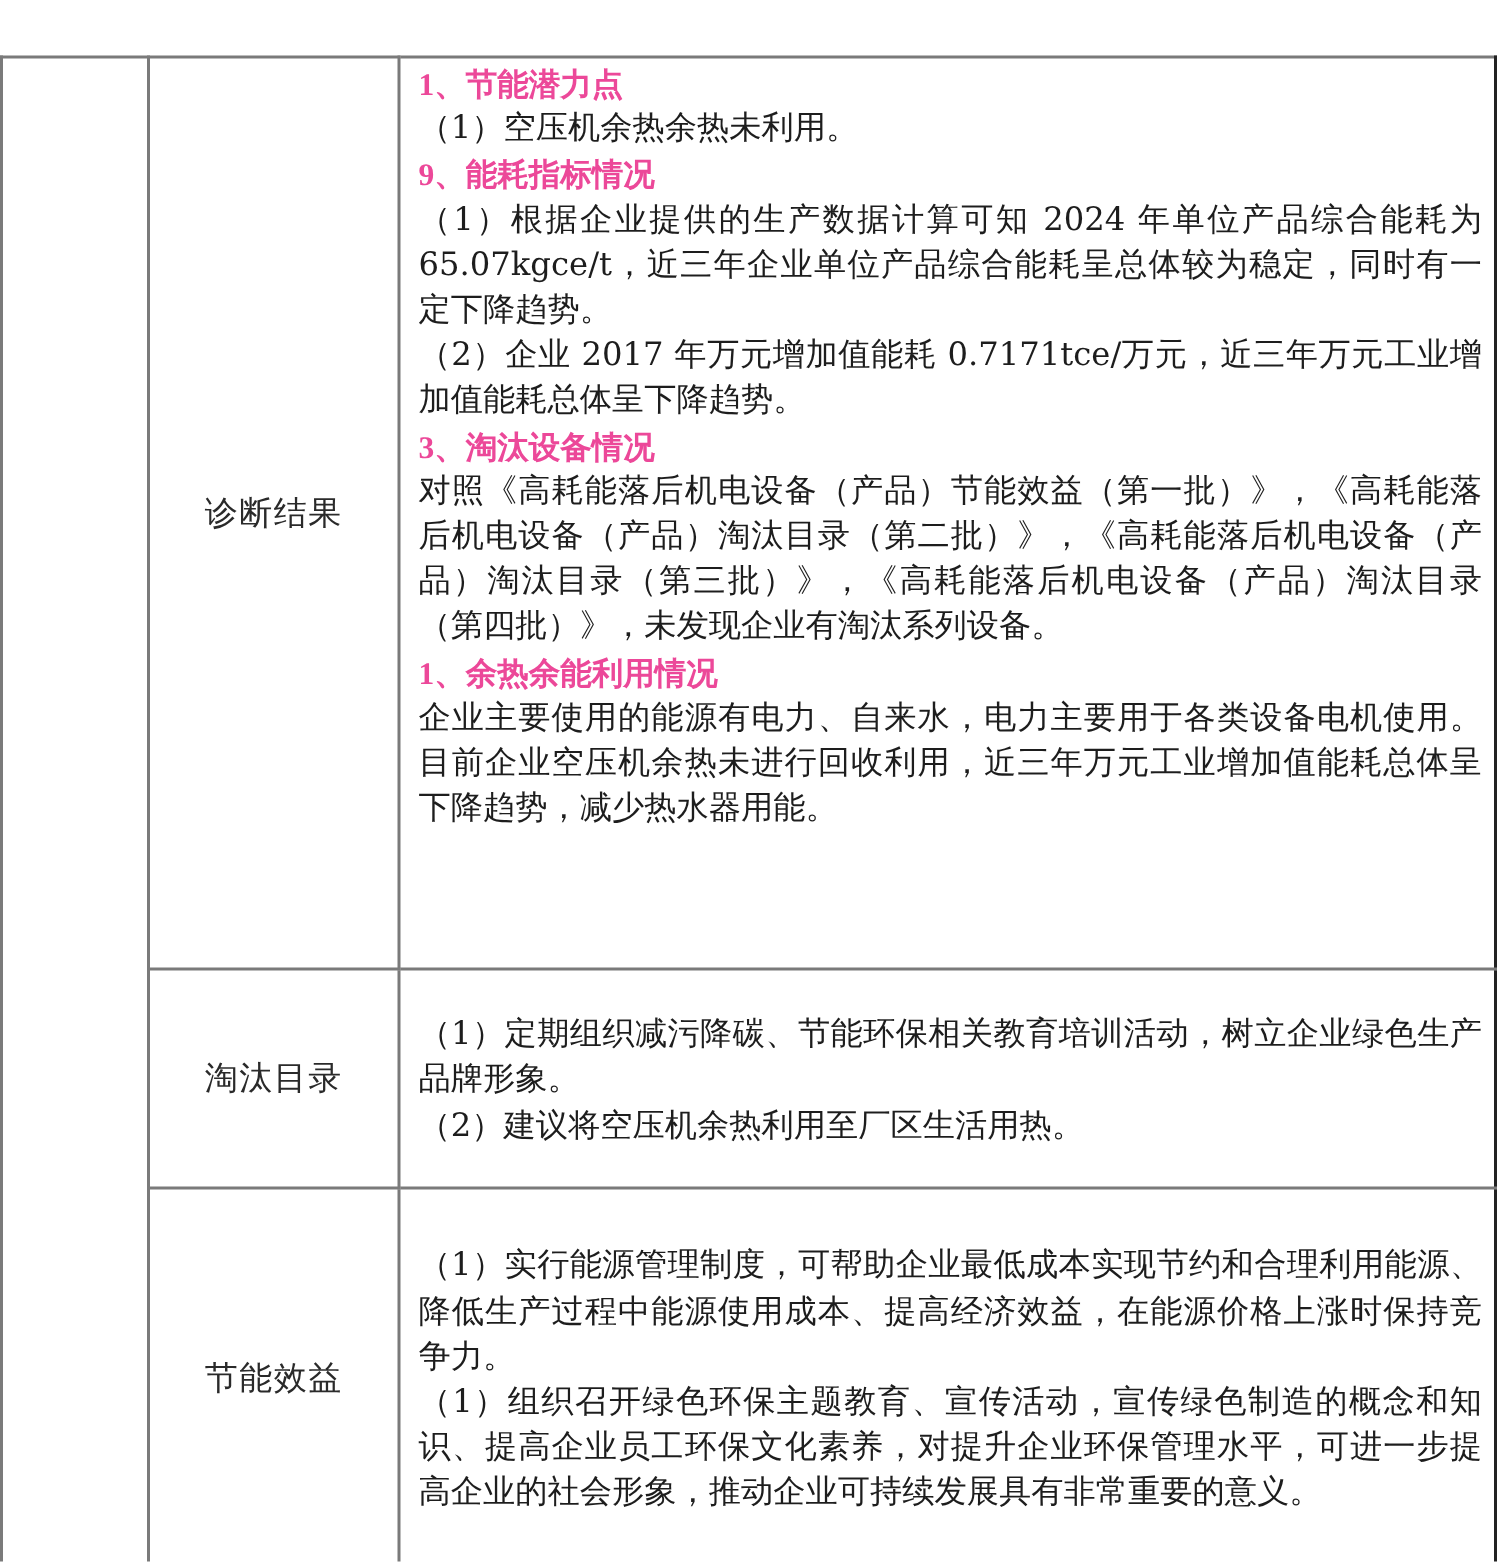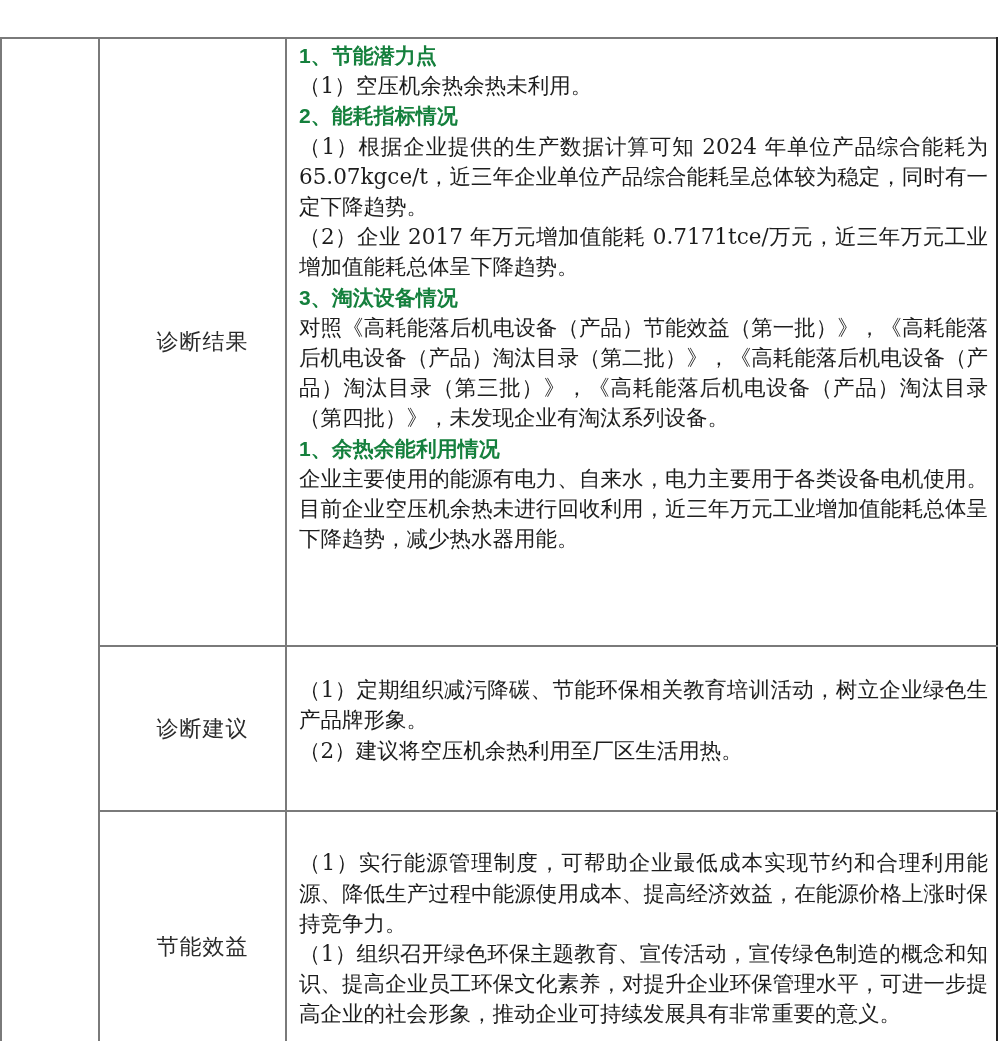--- a/index.html
+++ b/index.html
@@ -28,66 +28,65 @@
       vertical-align: middle;
       padding: 0;
     }
     .doc-table td.col-blank { width: 96px; }
     .doc-table td.col-label {
       width: 165px;
       text-align: center;
       font-size: 22px;
       letter-spacing: 1px;
       color: #2a2a2a;
-      padding-left: 20px;
     }
     .doc-table td.col-content {
       padding: 2px 8px 2px 12px;
       font-size: 21.5px;
       line-height: 30.2px;
       text-align: justify;
       color: #1d1d1d;
     }
     .doc-table td.col-content.top { vertical-align: top; }
     .row-results td { height: 602px; }
     .row-suggest td { height: 131px; }
     .row-benefit td { height: 238px; }
     .row-suggest td.col-content,
-    .row-benefit td.col-content { padding-top: 8px; padding-bottom: 24px; }
+    .row-benefit td.col-content { padding-top: 8px; padding-bottom: 5px; }
     .heading {
       font-weight: bold;
-      font-family: Liberation Sans, sans-serif;
+      font-family: Liberation Serif, serif;
       font-size: 21px;
-      color: #15803d;
+      color: #ec4899;
     }
     .para { display: block; }
     .right-border-dark { border-right: 2px solid #222 !important; }
   </style>
 </head>
 <body>
 
 <table class="doc-table">
   <tbody>
     <tr class="row-results">
       <td class="col-blank" rowspan="3"></td>
       <td class="col-label">诊断结果</td>
       <td class="col-content top right-border-dark">
         <span class="para heading">1、节能潜力点</span>
         <span class="para">（1）空压机余热余热未利用。</span>
-        <span class="para heading">2、能耗指标情况</span>
+        <span class="para heading">9、能耗指标情况</span>
         <span class="para">（1）根据企业提供的生产数据计算可知 2024 年单位产品综合能耗为 65.07kgce/t，近三年企业单位产品综合能耗呈总体较为稳定，同时有一定下降趋势。</span>
         <span class="para">（2）企业 2017 年万元增加值能耗 0.7171tce/万元，近三年万元工业增加值能耗总体呈下降趋势。</span>
         <span class="para heading">3、淘汰设备情况</span>
         <span class="para">对照《高耗能落后机电设备（产品）节能效益（第一批）》，《高耗能落后机电设备（产品）淘汰目录（第二批）》，《高耗能落后机电设备（产品）淘汰目录（第三批）》，《高耗能落后机电设备（产品）淘汰目录（第四批）》，未发现企业有淘汰系列设备。</span>
         <span class="para heading">1、余热余能利用情况</span>
         <span class="para">企业主要使用的能源有电力、自来水，电力主要用于各类设备电机使用。目前企业空压机余热未进行回收利用，近三年万元工业增加值能耗总体呈下降趋势，减少热水器用能。</span>
       </td>
     </tr>
     <tr class="row-suggest">
-      <td class="col-label">诊断建议</td>
+      <td class="col-label">淘汰目录</td>
       <td class="col-content right-border-dark">
         <span class="para">（1）定期组织减污降碳、节能环保相关教育培训活动，树立企业绿色生产品牌形象。</span>
         <span class="para">（2）建议将空压机余热利用至厂区生活用热。</span>
       </td>
     </tr>
     <tr class="row-benefit">
       <td class="col-label">节能效益</td>
       <td class="col-content right-border-dark">
         <span class="para">（1）实行能源管理制度，可帮助企业最低成本实现节约和合理利用能源、降低生产过程中能源使用成本、提高经济效益，在能源价格上涨时保持竞争力。</span>
         <span class="para">（1）组织召开绿色环保主题教育、宣传活动，宣传绿色制造的概念和知识、提高企业员工环保文化素养，对提升企业环保管理水平，可进一步提高企业的社会形象，推动企业可持续发展具有非常重要的意义。</span>

